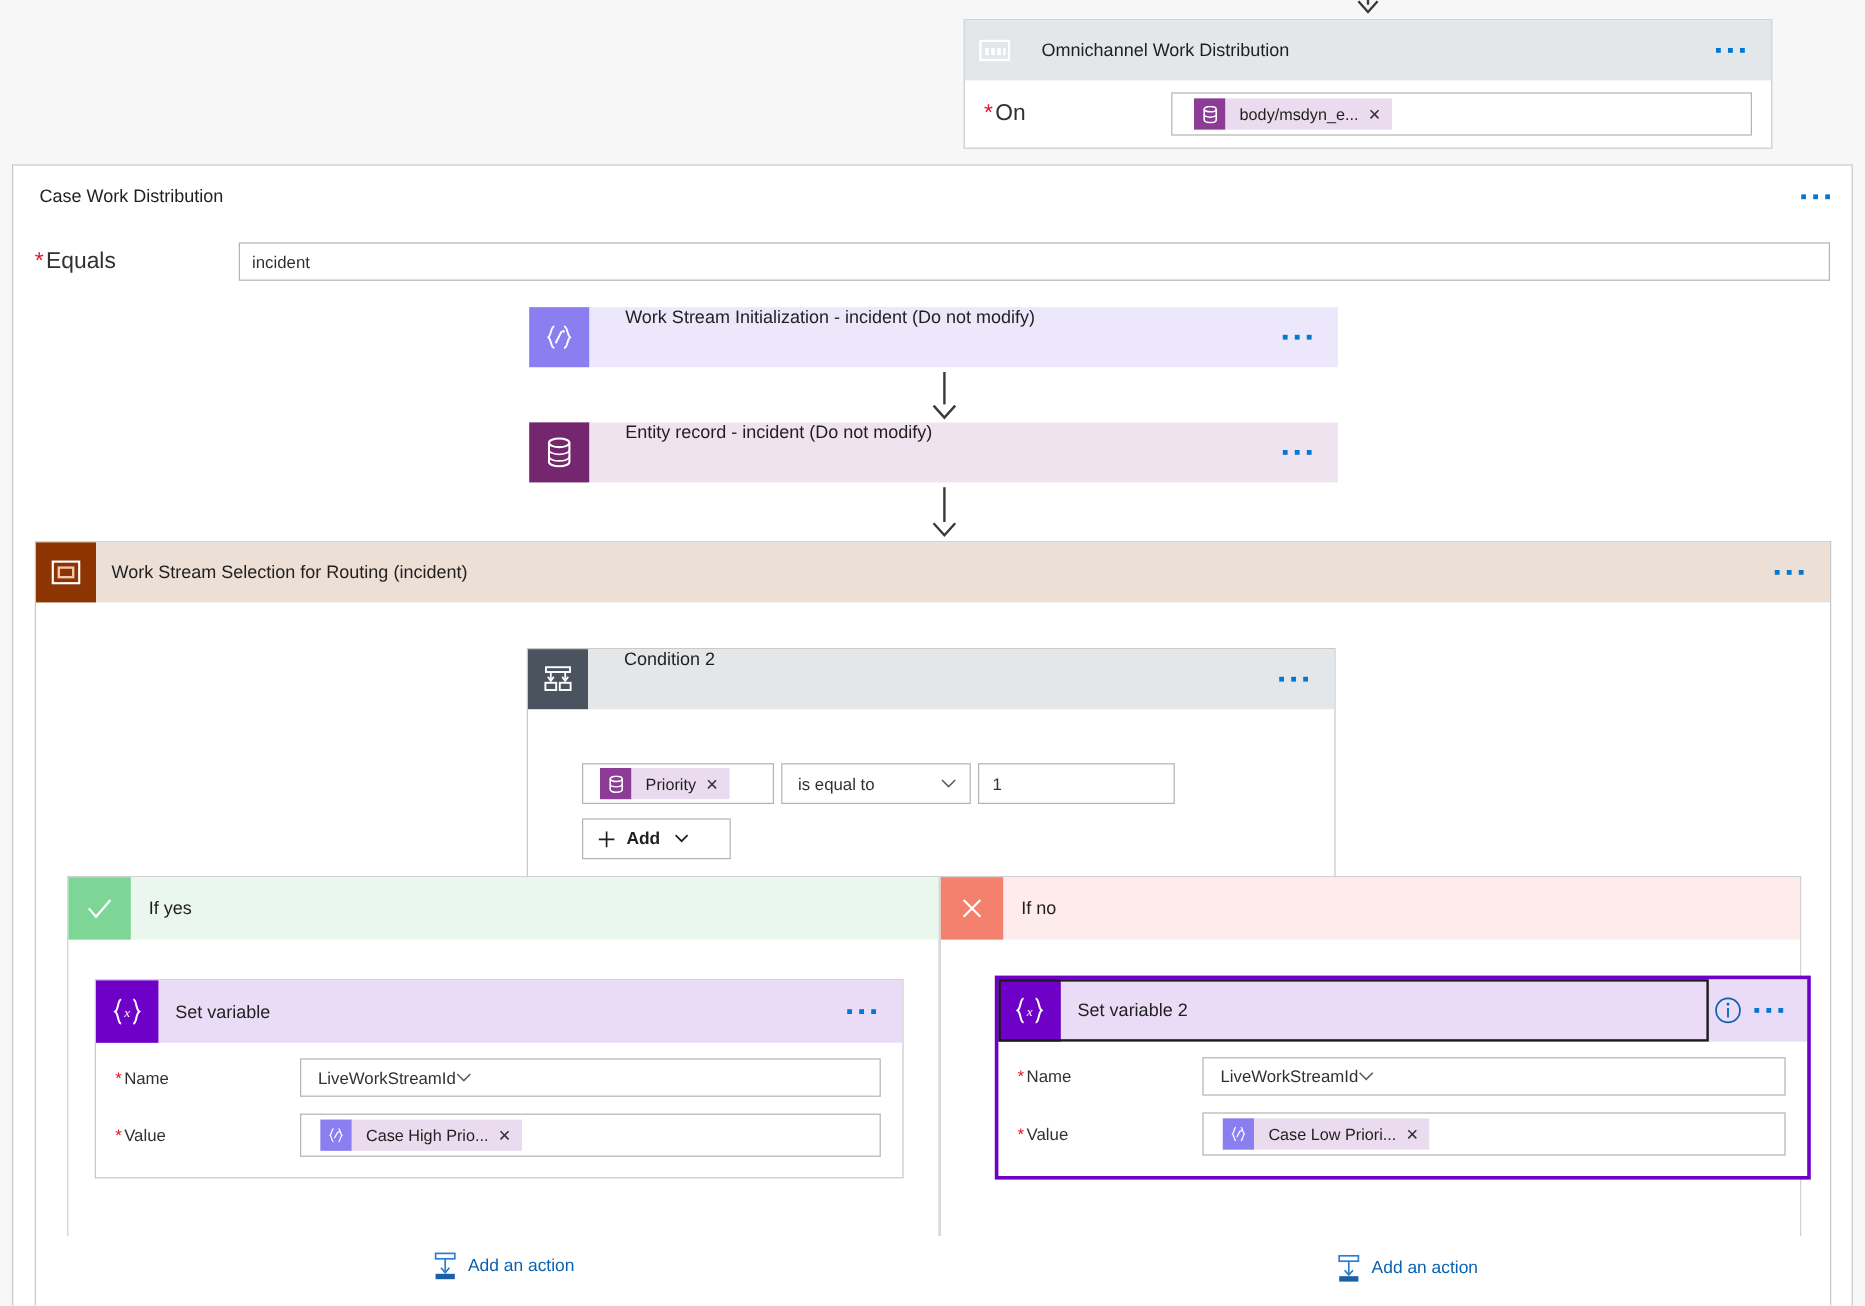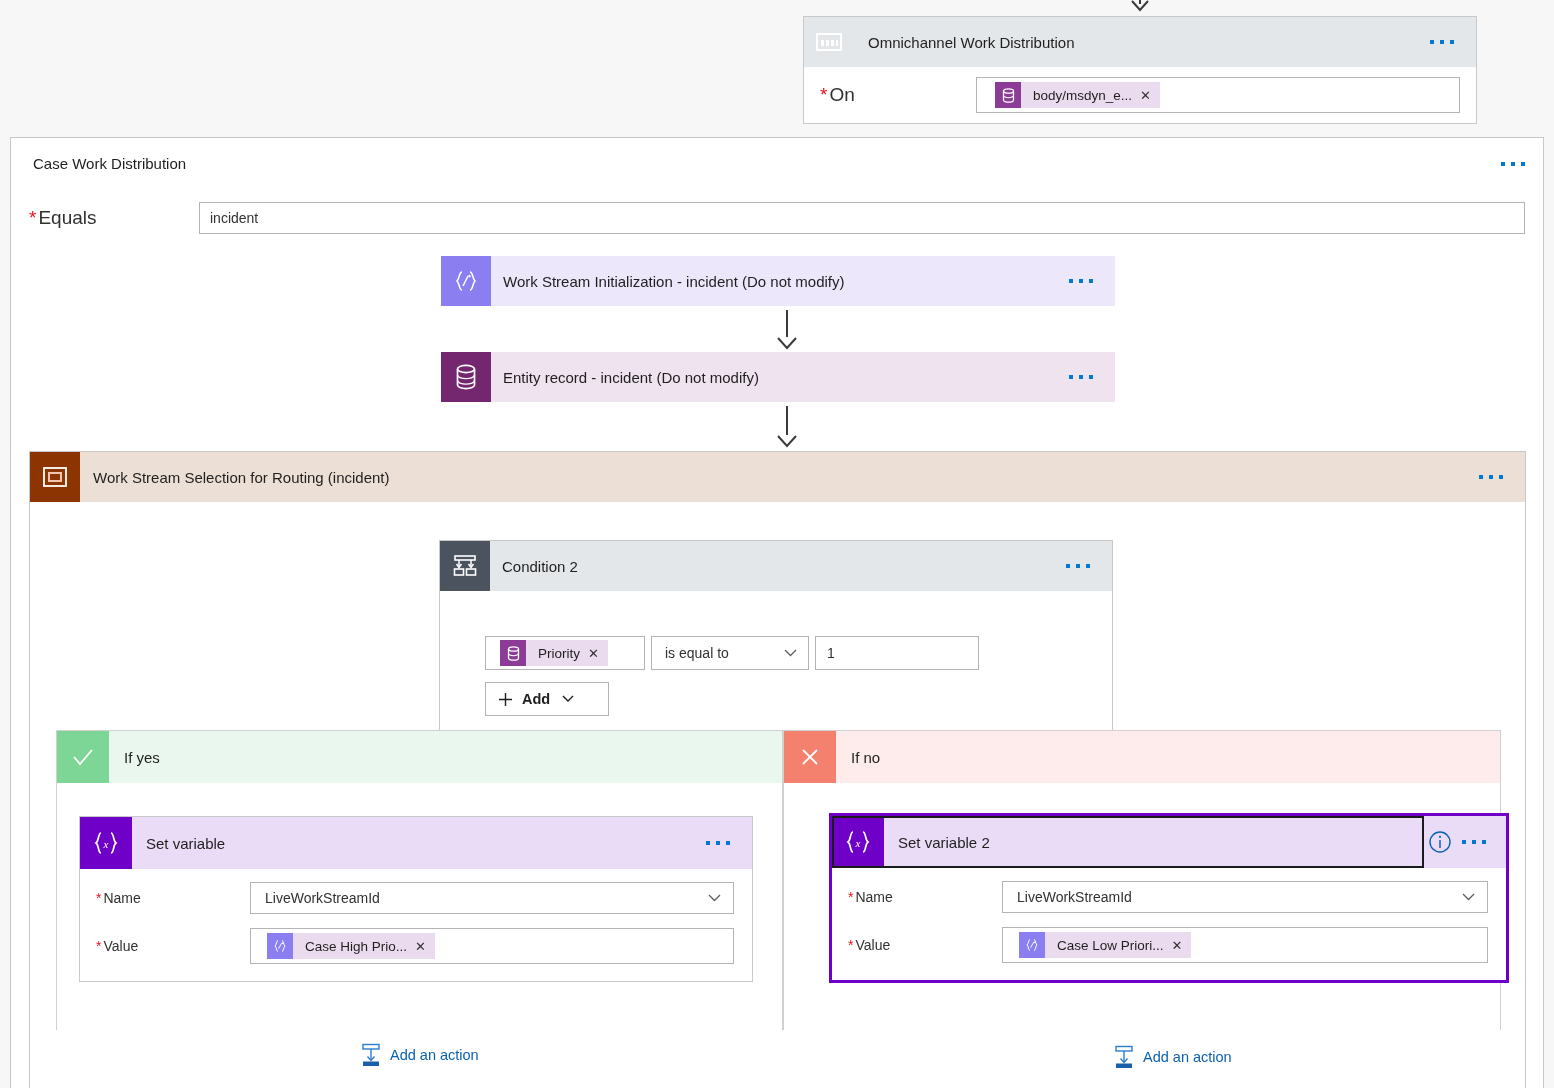--- a/index.html
+++ b/index.html
@@ -75,21 +75,21 @@
   }
   .surface-dots { position: absolute; right: 18px; top: 16px; }
   .surface-dots .dots { padding: 0; height: 20px; }
 
   .equals-row { position: absolute; left: 18px; top: 64px; right: 18px; display: flex; align-items: center; }
   .equals-row .field-label { width: 170px; flex: 0 0 170px; }
   .equals-row .textbox { height: 32px; }
 
   
   .flow-card { position: absolute; background: #fff; }
-  .flow-head { display: flex; align-items: center; height: 50px; }
+  .flow-head { display: flex; height: 50px; gap: 18px; }
   .flow-head .icon-box { width: 50px; height: 50px; flex: 0 0 50px; display: flex; align-items: center; justify-content: center; }
   .flow-head .title { flex: 1 1 auto; font-size: 15px; color: #201f1e; padding-left: 12px; }
 
   .head-lav { background: #ece7fb; }
   .icon-lav { background: #8a7ef0; }
   .head-plum { background: #efe3ef; }
   .icon-plum { background: #74266f; }
   .head-gray { background: #e3e7ea; }
   .icon-gray { background: #4b535e; }
 
@@ -152,21 +152,21 @@
   .sv-head-wrap.focused .sv-inner { flex: 1 1 auto; display: flex; align-items: center; height: 100%; outline: 2px solid #1b1b1b; outline-offset: -2px; }
   .sv-head-wrap .icon-box { width: 52px; height: 52px; flex: 0 0 52px; background: #6f00c8; display: flex; align-items: center; justify-content: center; }
   .sv-head-wrap .title { flex: 1 1 auto; font-size: 15px; color: #201f1e; padding-left: 14px; }
   .info-btn { width: 24px; height: 24px; margin: 0 10px 0 4px; display: flex; align-items: center; justify-content: center; }
   .sv-body { padding: 8px 0 14px 0; }
   .sv-row { display: flex; align-items: center; min-height: 42px; }
   .sv-label { width: 170px; flex: 0 0 170px; padding-left: 16px; font-size: 14px; }
   .sv-ctl { flex: 1 1 auto; padding-right: 18px; }
   .sv-select {
     height: 32px; border: 1px solid #b3b3b3; background: #fff;
-    display: flex; align-items: center; justify-content: space-between;
+    display: flex; align-items: center; 
     padding: 0 12px 0 14px; font-size: 14px;
   }
 
   
   .add-action { position: absolute; display: flex; align-items: center; gap: 9px; color: #0b61b0; font-size: 14.5px; cursor: pointer; }
 
   .chev { width: 13px; height: 8px; }
   svg { display: block; }
 </style>
 </head>

